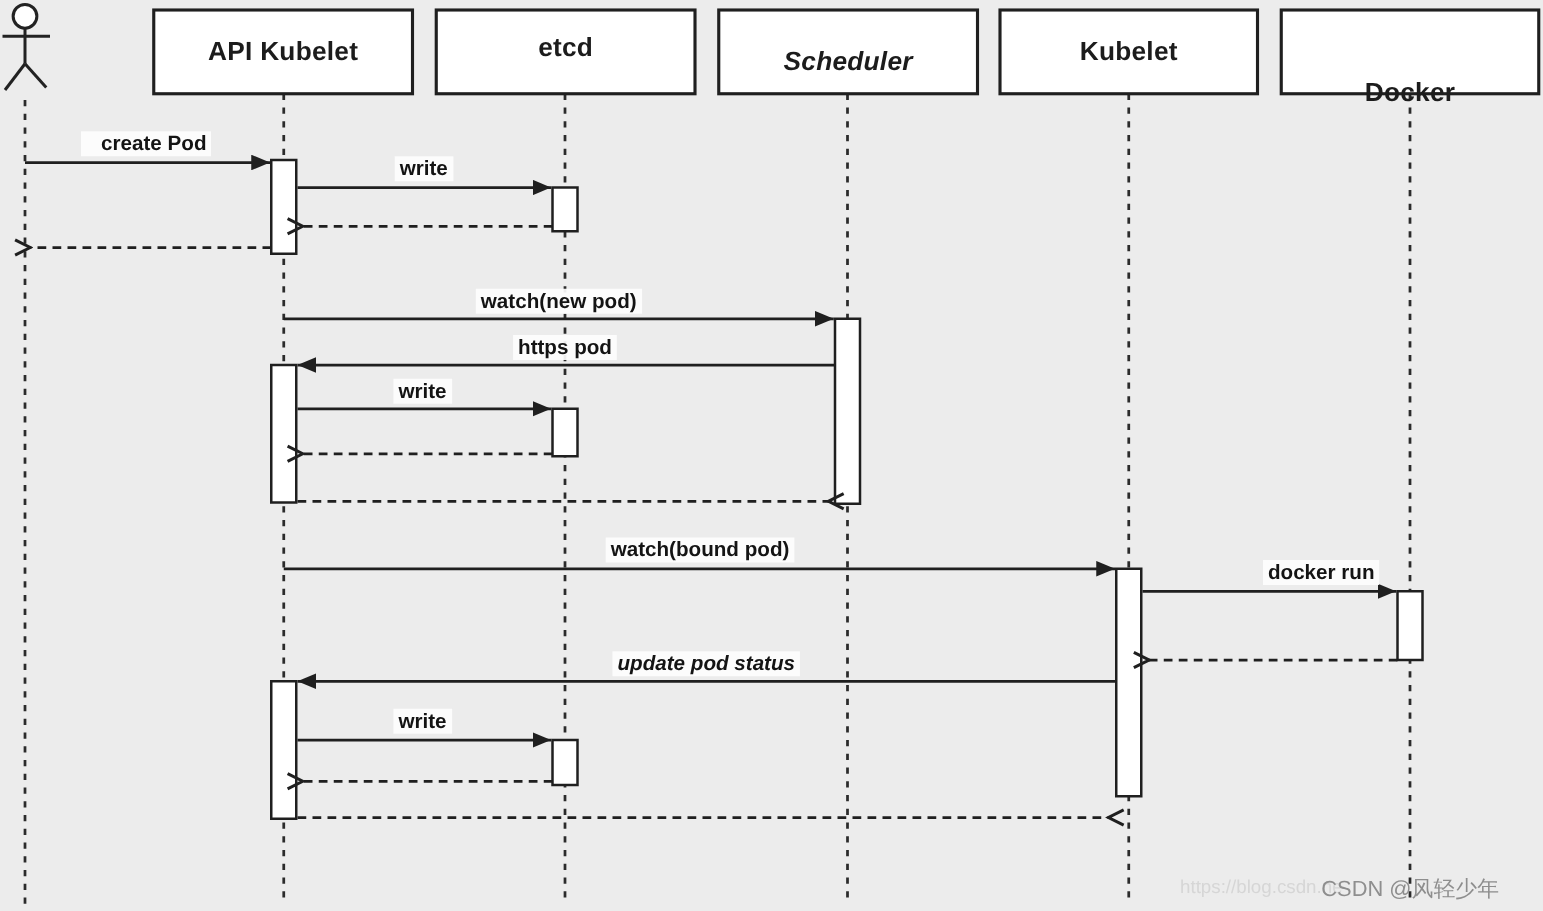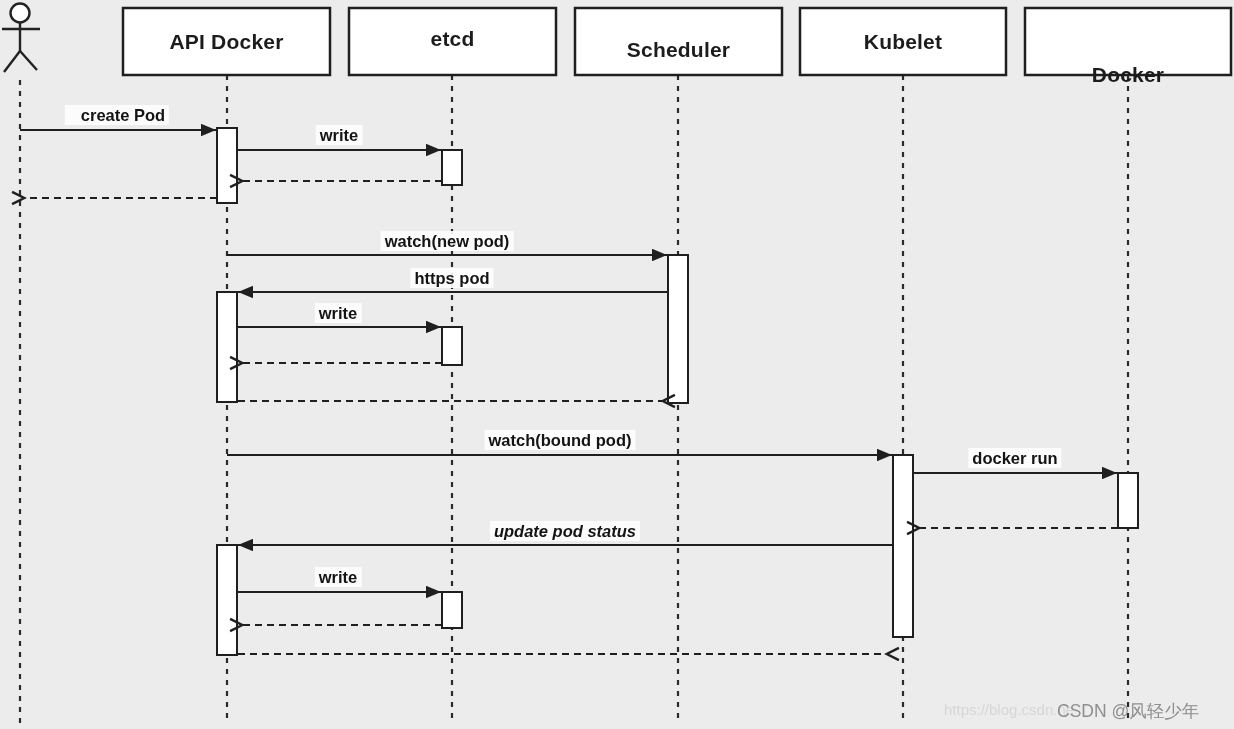--- a/index.html
+++ b/index.html
@@ -144,32 +144,32 @@
     <line class="ret" x1="238" y1="401" x2="664" y2="401" marker-end="url(#mOpen)"></line>
     <line class="msg" x1="227" y1="455" x2="892" y2="455" marker-end="url(#mFilled)"></line>
     <line class="msg" x1="914" y1="473" x2="1117" y2="473" marker-end="url(#mFilled)"></line>
     <line class="ret" x1="1118" y1="528" x2="918" y2="528" marker-end="url(#mOpen)"></line>
     <line class="msg" x1="893" y1="545" x2="238" y2="545" marker-end="url(#mFilled)"></line>
     <line class="msg" x1="238" y1="592" x2="441" y2="592" marker-end="url(#mFilled)"></line>
     <line class="ret" x1="442" y1="625" x2="241" y2="625" marker-end="url(#mOpen)"></line>
     <line class="ret" x1="238" y1="654" x2="888" y2="654" marker-end="url(#mOpen)"></line>
   </svg>
 
-  <div class="p-label" style="left:123px; top:8px; width:207px; height:67px;">API Docker</div>
+  <div class="p-label" style="left:123px; top:8px; width:207px; height:67px;">API Kubelet</div>
   <div class="p-label" style="left:349px; top:8px; width:207px; height:62px;">etcd</div>
-  <div class="p-label" style="left:575px; top:8px; width:207px; height:84px;">Scheduler</div>
+  <div class="p-label" style="left:575px; top:8px; width:207px; height:84px;font-style:italic;">Scheduler</div>
   <div class="p-label" style="left:800px; top:8px; width:206px; height:67px;">Kubelet</div>
   <div class="p-label" style="left:1025px; top:8px; width:206px; height:67px;margin-top:33px;">Docker</div>
 
   <div class="msg-label" style="left:117px; top:105px;padding-left:16px;">create Pod</div>
   <div class="msg-label" style="left:339px; top:125px;">write</div>
   <div class="msg-label" style="left:447px; top:231px;">watch(new pod)</div>
   <div class="msg-label" style="left:452px; top:268px;">https pod</div>
   <div class="msg-label" style="left:338px; top:303px;">write</div>
   <div class="msg-label" style="left:560px; top:430px;">watch(bound pod)</div>
-  <div class="msg-label" style="left:1015px; top:448px;text-align:right;">docker run</div>
+  <div class="msg-label" style="left:1057px; top:448px;text-align:right;">docker run</div>
   <div class="msg-label" style="left:565px; top:521px;font-style:italic;">update pod status</div>
   <div class="msg-label" style="left:338px; top:567px;">write</div>
 
   <div class="watermark-faint">https://blog.csdn.ne</div>
   <div class="watermark-main">CSDN @风轻少年</div>
 
 </div>
 
 </body></html>

